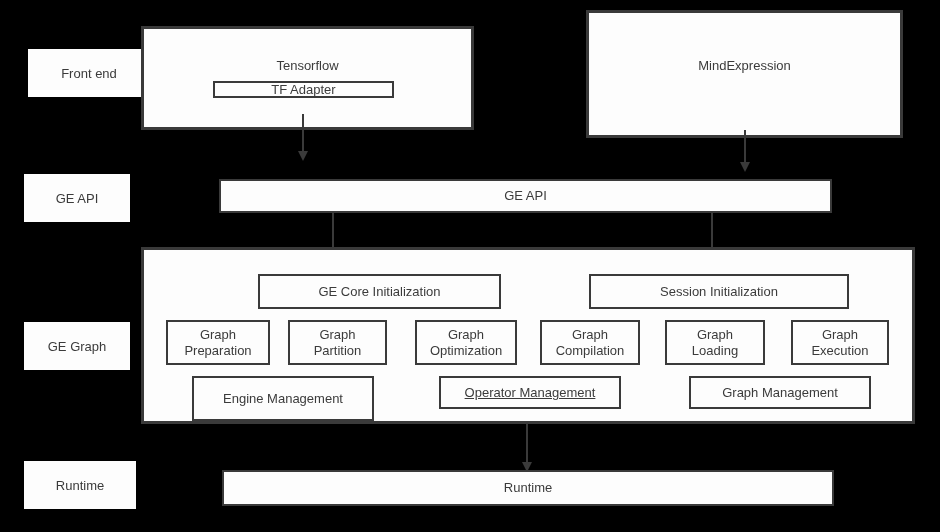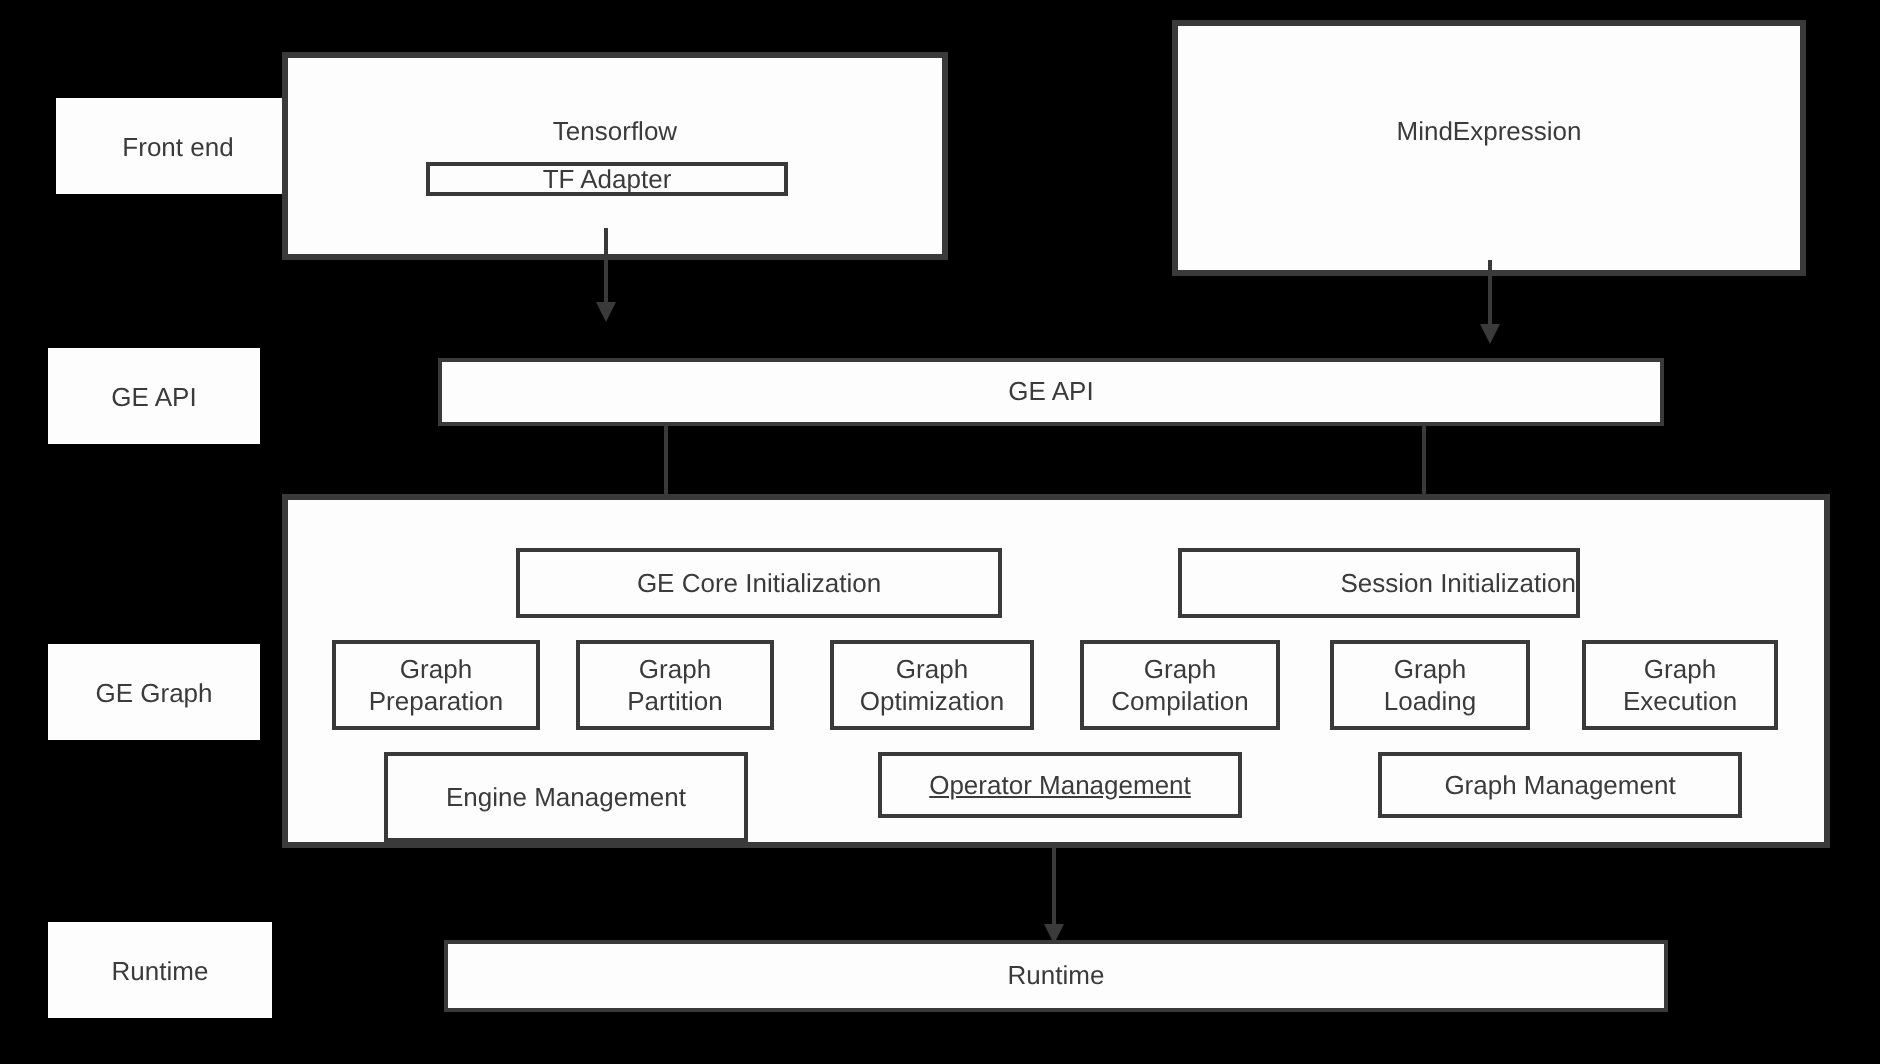--- a/index.html
+++ b/index.html
@@ -132,21 +132,21 @@
 
   <div class="arrow-line" style="left:711px; top:213px; height:41px;"></div>
   <div class="arrow-head" style="left:706px; top:254px;"></div>
 
   <div class="panel" style="left:141px; top:247px; width:774px; height:177px;"></div>
 
   <div class="box fs13" style="left:211px; top:274px; width:243px; height:35px;margin-left:47px;">
     <span>GE Core Initialization</span>
   </div>
 
-  <div class="box fs13" style="left:589px; top:274px; width:201px; height:35px;justify-content:flex-end;">
+  <div class="box fs13" style="left:589px; top:274px; width:260px; height:35px;">
     <span>Session Initialization</span>
   </div>
 
   <div class="box fs13" style="left:166px; top:320px; width:104px; height:45px;">
     <span>Graph
 Preparation</span>
   </div>
 
   <div class="box fs13" style="left:288px; top:320px; width:99px; height:45px;">
     <span>Graph

